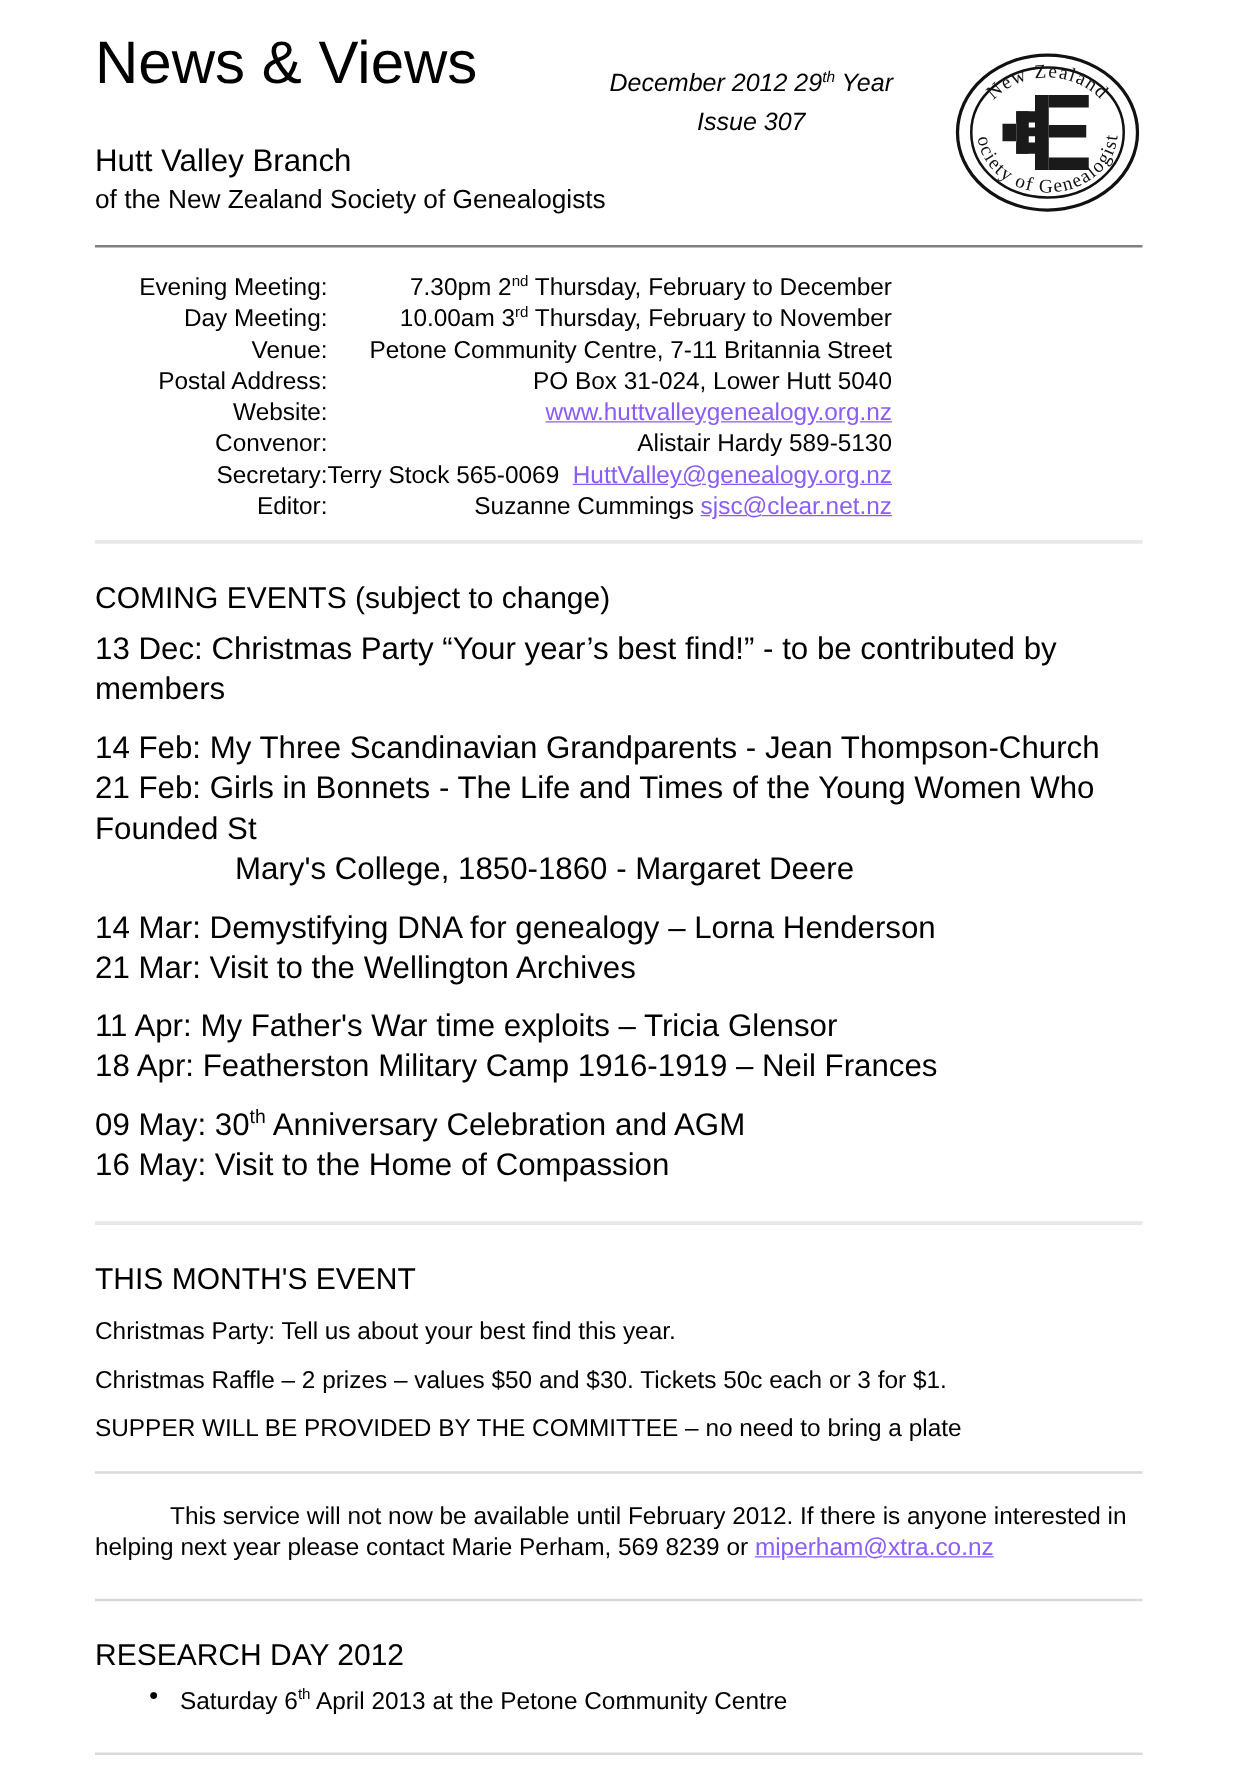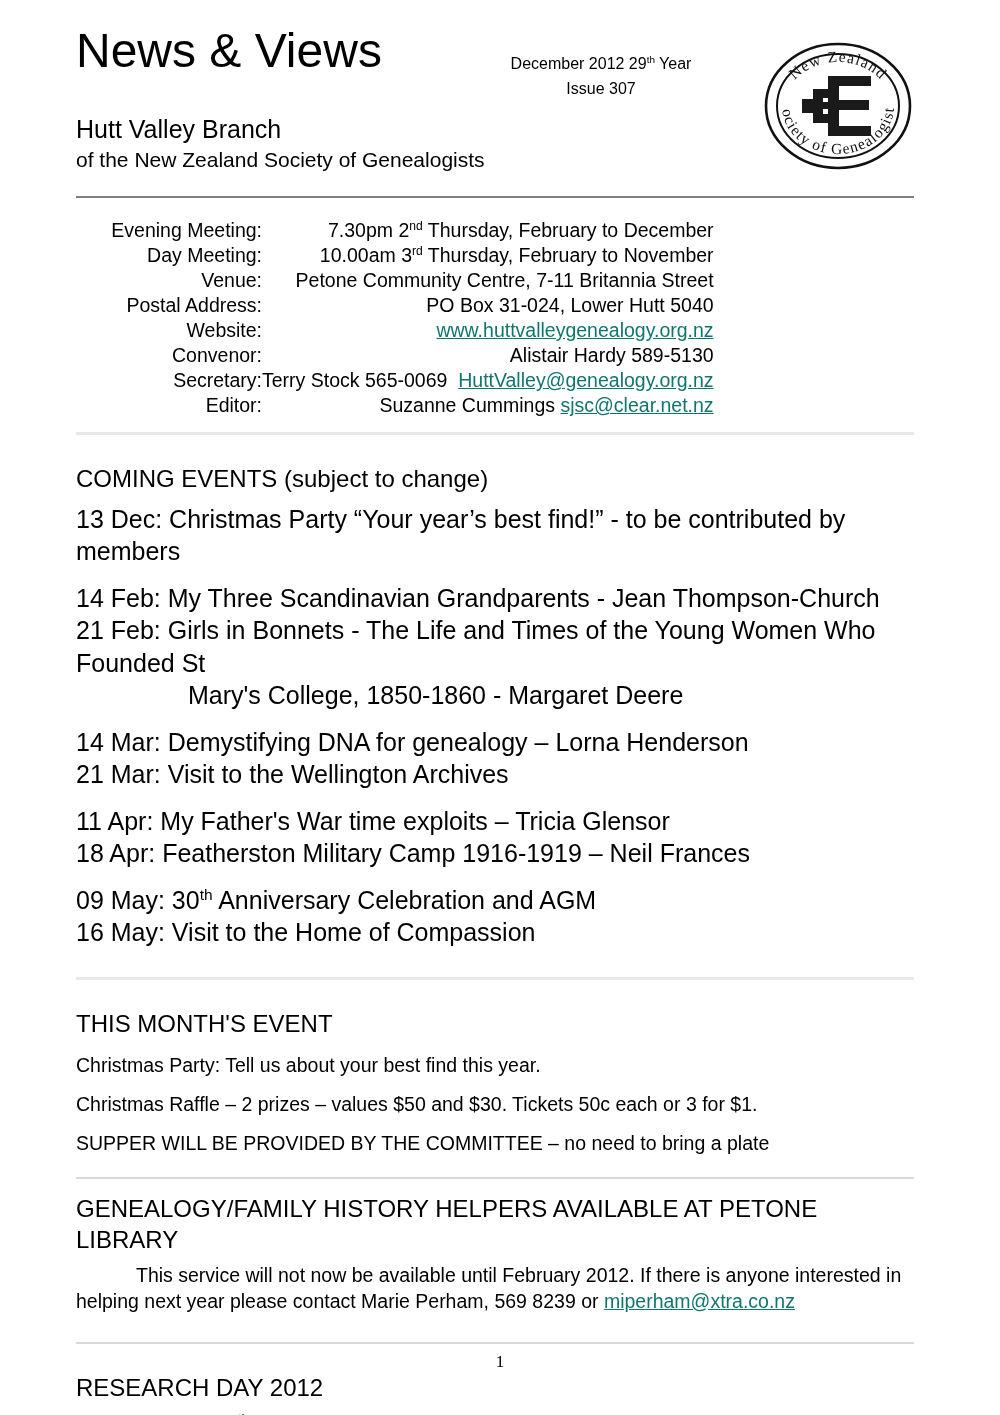--- a/index.html
+++ b/index.html
@@ -41,21 +41,22 @@
     font-weight: normal;
     letter-spacing: 0px;
     line-height: 1;
     white-space: nowrap;
   }
   .mast-issue {
     position: absolute;
     left: 375px;
     top: 52px;
     width: 300px;
-    font-size: 16px;
+    font-style: italic;
+    font-size: 20px;
     line-height: 1.55;
     text-align: center;
   }
   .mast-issue .line2 { display:block; }
   .mast-branch {
     position: absolute;
     left: 0;
     top: 113px;
     font-size: 25px;
     line-height: 1.32;
@@ -114,21 +115,21 @@
     line-height: 1.3;
   }
   .para { font-size: 19.5px; line-height: 1.3; }
   .para.indent { text-indent: 60px; }
   .ev { font-size: 25px; line-height: 1.3; }
   .ev .cont { display: block; padding-left: 112px; }
 
   sup { font-size: 0.62em; vertical-align: super; line-height: 0; }
 
   a.link, .link {
-    color: #0f766e;
+    color: #8b5cf6;
   }
 
   ul.bullets {
     margin: 0;
     padding: 0 0 0 68px;
     list-style: none;
   }
   ul.bullets li {
     font-size: 19.5px;
     line-height: 1.3;
@@ -280,21 +281,20 @@
       <div class="para">Christmas Raffle – 2 prizes – values $50 and $30. Tickets 50c each or 3 for $1.</div>
       <div class="gap-s"></div>
       <div class="para">SUPPER WILL BE PROVIDED BY THE COMMITTEE – no need to bring a plate</div>
     </div>
 
     <div class="gap-m"></div>
     <hr class="rule mid">
     <div class="gap-s"></div>
 
     <div>
-      <div><span class="hd">GENEALOGY/FAMILY HISTORY HELPERS AVAILABLE AT PETONE LIBRARY</span></div>
       <div class="gap-xs"></div>
       <div class="para indent"><span>This service will not now be available until February 2012. If there is anyone interested in helping next year please contact Marie Perham, 569 8239 or </span><a class="link" href="#">miperham@xtra.co.nz</a></div>
     </div>
 
     <div class="gap-l"></div>
     <hr class="rule mid">
     <div class="gap-l"></div>
 
     <div>
       <div><span class="hd">RESEARCH DAY 2012</span></div>

